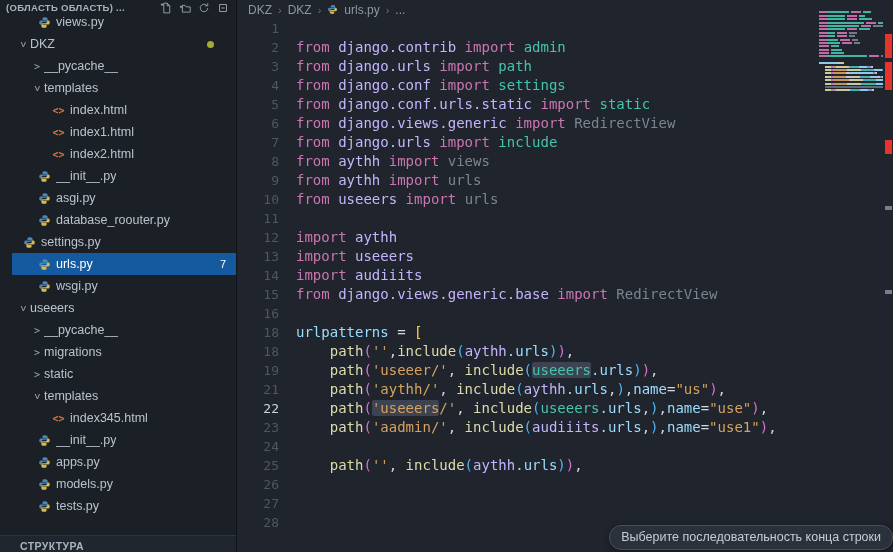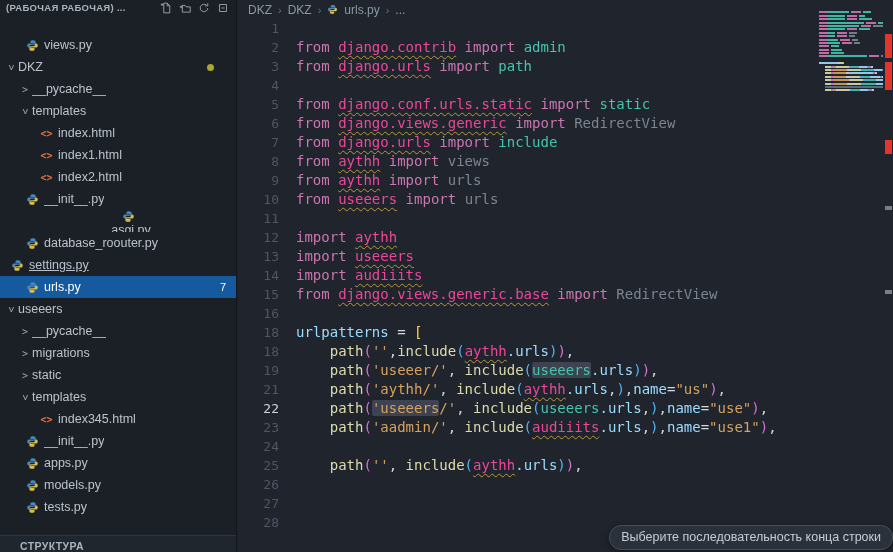--- a/index.html
+++ b/index.html
@@ -6,21 +6,21 @@
   body{width:893px;height:552px;overflow:hidden;font-family:"Liberation Sans",sans-serif;-webkit-font-smoothing:antialiased;}
   #app{display:flex;width:893px;height:552px;position:relative;}
 
   
   #sidebar{position:relative;width:236px;height:552px;background:#1b2026;flex:none;overflow:hidden;}
   #sb-header{position:absolute;top:0;left:0;right:0;height:15px;background:#1b2026;z-index:3;display:flex;align-items:center;padding:0 4px 0 6px;}
   #sb-title{font-size:9.5px;font-weight:bold;color:#a9b4bf;letter-spacing:.3px;flex:1;white-space:nowrap;overflow:hidden;}
   .sb-act{width:19px;height:15px;display:flex;align-items:center;justify-content:center;color:#b6bfc9;cursor:pointer;}
   .sb-act svg{width:12px;height:12px;}
 
-  #tree{position:absolute;top:11px;left:0;right:0;z-index:1;margin-top:23px;}
+  #tree{position:absolute;top:11px;left:12px;right:0;z-index:1;}
   .trow{height:22px;display:flex;align-items:center;font-size:12.5px;color:#bac3cd;cursor:pointer;white-space:nowrap;}
   .trow.selected{background:#15599e;color:#ffffff;}
   .chev{width:14px;flex:none;text-align:center;color:#9aa4ae;font-size:10px;font-family:"DejaVu Sans Mono",monospace;display:inline-block;}
   .chev.exp{transform:rotate(90deg);}
   .ticon{width:13px;height:13px;margin-right:5px;flex:none;display:inline-flex;align-items:center;justify-content:center;}
   .html-icon{color:#e0703a;font-size:10px;font-weight:bold;font-family:"DejaVu Sans Mono",monospace;}
   .tlabel{overflow:hidden;text-overflow:ellipsis;}
   .tbadge{margin-left:auto;margin-right:10px;font-size:11px;color:#ffffff;}
   .tdot{margin-left:auto;margin-right:22px;width:7px;height:7px;border-radius:50%;background:#a8a832;flex:none;}
   #sb-footer{position:absolute;bottom:0;left:0;right:0;height:16px;background:#20262e;border-top:1px solid rgba(255,255,255,.07);display:flex;align-items:flex-end;padding-left:20px;font-size:10.5px;font-weight:bold;color:#aab4be;letter-spacing:.4px;z-index:4;cursor:pointer;}
@@ -32,21 +32,21 @@
   .crumb-ic{display:inline-flex;width:11px;height:11px;}
   #code{position:absolute;top:19px;left:0;right:0;bottom:0;}
   .line{display:flex;height:19px;line-height:19px;font-family:"DejaVu Sans Mono",monospace;font-size:14px;}
   .ln{width:42px;flex:none;text-align:right;color:#4d5766;font-size:13px;}
   .ln.active{color:#ccd6df;}
   .lc{white-space:pre;padding-left:17px;}
   .seg{white-space:pre;}
   .w{color:#d4d8de}
   .k{color:#cc76b1}
   .t{color:#45c5ae}
-  .tq{color:#ec4899;text-decoration:underline;text-decoration-style:wavy;text-decoration-color:#b89a3a;text-decoration-thickness:1px;text-underline-offset:3px;}
+  .tq{color:#c4b5fd;text-decoration-style:wavy;text-decoration-color:#b89a3a;text-decoration-thickness:1px;text-underline-offset:3px;}
   .d{color:#7b8591}
   .s{color:#d8a25f}
   .f{color:#dcdcaa}
   .v{color:#9cdcfe}
   .c{color:#5c7887;font-style:italic}
   .b1{color:#ffd34d}
   .b2{color:#d670d6}
   .b3{color:#4fb4f6}
   .hl{background:#3d4350;border-radius:2px;}
 
@@ -113,56 +113,65 @@
         </div>
         <div class="trow" style="padding-left: 26px;">
           <span class="ticon">
             <svg viewBox="0 0 16 16">
               <path d="M7.9 1.5c-2.6 0-2.4 1.7-2.4 1.7v1.6h4.9v.7H3.6S1.5 5.3 1.5 8s1.9 2.6 1.9 2.6h1.4V9.1s-.1-1.9 1.9-1.9h3.3s1.8 0 1.8-1.8V3.2s.2-1.7-3.9-1.7z" fill="#4a87b9"></path>
               <path d="M8.1 14.5c2.6 0 2.4-1.7 2.4-1.7v-1.6H5.6v-.7h6.8s2.1.2 2.1-2.5-1.9-2.6-1.9-2.6h-1.4v1.5s.1 1.9-1.9 1.9H6s-1.8 0-1.8 1.8v2.2s-.2 1.7 3.9 1.7z" fill="#d8bb4f"></path>
             </svg>
           </span>
           <span class="tlabel">__init__.py</span>
         </div>
-        <div class="trow" style="padding-left: 26px; flex-direction: column;">
+        <div class="trow" style="padding-left: 26px;">
           <span class="ticon">
             <svg viewBox="0 0 16 16">
               <path d="M7.9 1.5c-2.6 0-2.4 1.7-2.4 1.7v1.6h4.9v.7H3.6S1.5 5.3 1.5 8s1.9 2.6 1.9 2.6h1.4V9.1s-.1-1.9 1.9-1.9h3.3s1.8 0 1.8-1.8V3.2s.2-1.7-3.9-1.7z" fill="#4a87b9"></path>
               <path d="M8.1 14.5c2.6 0 2.4-1.7 2.4-1.7v-1.6H5.6v-.7h6.8s2.1.2 2.1-2.5-1.9-2.6-1.9-2.6h-1.4v1.5s.1 1.9-1.9 1.9H6s-1.8 0-1.8 1.8v2.2s-.2 1.7 3.9 1.7z" fill="#d8bb4f"></path>
             </svg>
           </span>
           <span class="tlabel">asgi.py</span>
         </div>
         <div class="trow" style="padding-left: 26px;">
           <span class="ticon">
             <svg viewBox="0 0 16 16">
               <path d="M7.9 1.5c-2.6 0-2.4 1.7-2.4 1.7v1.6h4.9v.7H3.6S1.5 5.3 1.5 8s1.9 2.6 1.9 2.6h1.4V9.1s-.1-1.9 1.9-1.9h3.3s1.8 0 1.8-1.8V3.2s.2-1.7-3.9-1.7z" fill="#4a87b9"></path>
               <path d="M8.1 14.5c2.6 0 2.4-1.7 2.4-1.7v-1.6H5.6v-.7h6.8s2.1.2 2.1-2.5-1.9-2.6-1.9-2.6h-1.4v1.5s.1 1.9-1.9 1.9H6s-1.8 0-1.8 1.8v2.2s-.2 1.7 3.9 1.7z" fill="#d8bb4f"></path>
             </svg>
           </span>
           <span class="tlabel">database_roouter.py</span>
         </div>
-        <div class="trow" style="padding-left: 11px; text-decoration: underline;">
+        <div class="trow" style="padding-left: 11px;">
           <span class="ticon">
             <svg viewBox="0 0 16 16">
               <path d="M7.9 1.5c-2.6 0-2.4 1.7-2.4 1.7v1.6h4.9v.7H3.6S1.5 5.3 1.5 8s1.9 2.6 1.9 2.6h1.4V9.1s-.1-1.9 1.9-1.9h3.3s1.8 0 1.8-1.8V3.2s.2-1.7-3.9-1.7z" fill="#4a87b9"></path>
               <path d="M8.1 14.5c2.6 0 2.4-1.7 2.4-1.7v-1.6H5.6v-.7h6.8s2.1.2 2.1-2.5-1.9-2.6-1.9-2.6h-1.4v1.5s.1 1.9-1.9 1.9H6s-1.8 0-1.8 1.8v2.2s-.2 1.7 3.9 1.7z" fill="#d8bb4f"></path>
             </svg>
           </span>
           <span class="tlabel">settings.py</span>
         </div>
         <div class="trow selected" style="padding-left: 26px;">
           <span class="ticon">
             <svg viewBox="0 0 16 16">
               <path d="M7.9 1.5c-2.6 0-2.4 1.7-2.4 1.7v1.6h4.9v.7H3.6S1.5 5.3 1.5 8s1.9 2.6 1.9 2.6h1.4V9.1s-.1-1.9 1.9-1.9h3.3s1.8 0 1.8-1.8V3.2s.2-1.7-3.9-1.7z" fill="#4a87b9"></path>
               <path d="M8.1 14.5c2.6 0 2.4-1.7 2.4-1.7v-1.6H5.6v-.7h6.8s2.1.2 2.1-2.5-1.9-2.6-1.9-2.6h-1.4v1.5s.1 1.9-1.9 1.9H6s-1.8 0-1.8 1.8v2.2s-.2 1.7 3.9 1.7z" fill="#d8bb4f"></path>
             </svg>
           </span>
           <span class="tlabel">urls.py</span>
           <span class="tbadge">7</span>
+        </div>
+        <div class="trow" style="padding-left: 26px;">
+          <span class="ticon">
+            <svg viewBox="0 0 16 16">
+              <path d="M7.9 1.5c-2.6 0-2.4 1.7-2.4 1.7v1.6h4.9v.7H3.6S1.5 5.3 1.5 8s1.9 2.6 1.9 2.6h1.4V9.1s-.1-1.9 1.9-1.9h3.3s1.8 0 1.8-1.8V3.2s.2-1.7-3.9-1.7z" fill="#4a87b9"></path>
+              <path d="M8.1 14.5c2.6 0 2.4-1.7 2.4-1.7v-1.6H5.6v-.7h6.8s2.1.2 2.1-2.5-1.9-2.6-1.9-2.6h-1.4v1.5s.1 1.9-1.9 1.9H6s-1.8 0-1.8 1.8v2.2s-.2 1.7 3.9 1.7z" fill="#d8bb4f"></path>
+            </svg>
+          </span>
+          <span class="tlabel">wsgi.py</span>
         </div>
         <div class="trow" style="padding-left: 4px;">
           <span class="chev exp">&gt;</span>
           <span class="tlabel">useeers</span>
         </div>
         <div class="trow" style="padding-left: 18px;">
           <span class="chev">&gt;</span>
           <span class="tlabel">__pycache__</span>
         </div>
         <div class="trow" style="padding-left: 18px;">
@@ -214,21 +223,21 @@
           <span class="ticon">
             <svg viewBox="0 0 16 16">
               <path d="M7.9 1.5c-2.6 0-2.4 1.7-2.4 1.7v1.6h4.9v.7H3.6S1.5 5.3 1.5 8s1.9 2.6 1.9 2.6h1.4V9.1s-.1-1.9 1.9-1.9h3.3s1.8 0 1.8-1.8V3.2s.2-1.7-3.9-1.7z" fill="#4a87b9"></path>
               <path d="M8.1 14.5c2.6 0 2.4-1.7 2.4-1.7v-1.6H5.6v-.7h6.8s2.1.2 2.1-2.5-1.9-2.6-1.9-2.6h-1.4v1.5s.1 1.9-1.9 1.9H6s-1.8 0-1.8 1.8v2.2s-.2 1.7 3.9 1.7z" fill="#d8bb4f"></path>
             </svg>
           </span>
           <span class="tlabel">tests.py</span>
         </div>
       </div>
     <div id="sb-header">
-      <span id="sb-title">(РАБОЧАЯ РАБОЧАЯ) ...</span>
+      <span id="sb-title">(ОБЛАСТЬ ОБЛАСТЬ) ...</span>
       <span class="sb-act">
         <svg viewBox="0 0 16 16" fill="none" stroke="currentColor">
             <path d="M9.5 1.5H5v13h8V5z"></path>
             <path d="M9.5 1.5V5H13"></path>
             <path d="M1 3.5h3.6M2.8 1.7v3.6"></path>
           </svg>
       </span>
       <span class="sb-act">
         <svg viewBox="0 0 16 16" fill="none" stroke="currentColor">
             <path d="M4.5 4.5h3.6l1.5 2h5.4v7h-10.5z"></path>
@@ -277,20 +286,21 @@
         <div class="line">
           <span class="ln">2</span>
           <span class="lc"><span class="seg k">from </span><span class="seg tq">django.contrib</span><span class="seg w"> </span><span class="seg k">import</span><span class="seg w"> </span><span class="seg t">admin</span></span>
         </div>
         <div class="line">
           <span class="ln">3</span>
           <span class="lc"><span class="seg k">from </span><span class="seg tq">django.urls</span><span class="seg w"> </span><span class="seg k">import</span><span class="seg w"> </span><span class="seg t">path</span></span>
         </div>
         <div class="line">
           <span class="ln">4</span>
+          <span class="lc"><span class="seg k">from </span><span class="seg tq">django.conf</span><span class="seg w"> </span><span class="seg k">import</span><span class="seg w"> </span><span class="seg t">settings</span></span>
         </div>
         <div class="line">
           <span class="ln">5</span>
           <span class="lc"><span class="seg k">from </span><span class="seg tq">django.conf.urls.static</span><span class="seg w"> </span><span class="seg k">import</span><span class="seg w"> </span><span class="seg t">static</span></span>
         </div>
         <div class="line">
           <span class="ln">6</span>
           <span class="lc"><span class="seg k">from </span><span class="seg tq">django.views.generic</span><span class="seg w"> </span><span class="seg k">import</span><span class="seg w"> </span><span class="seg d">RedirectView</span></span>
         </div>
         <div class="line">

